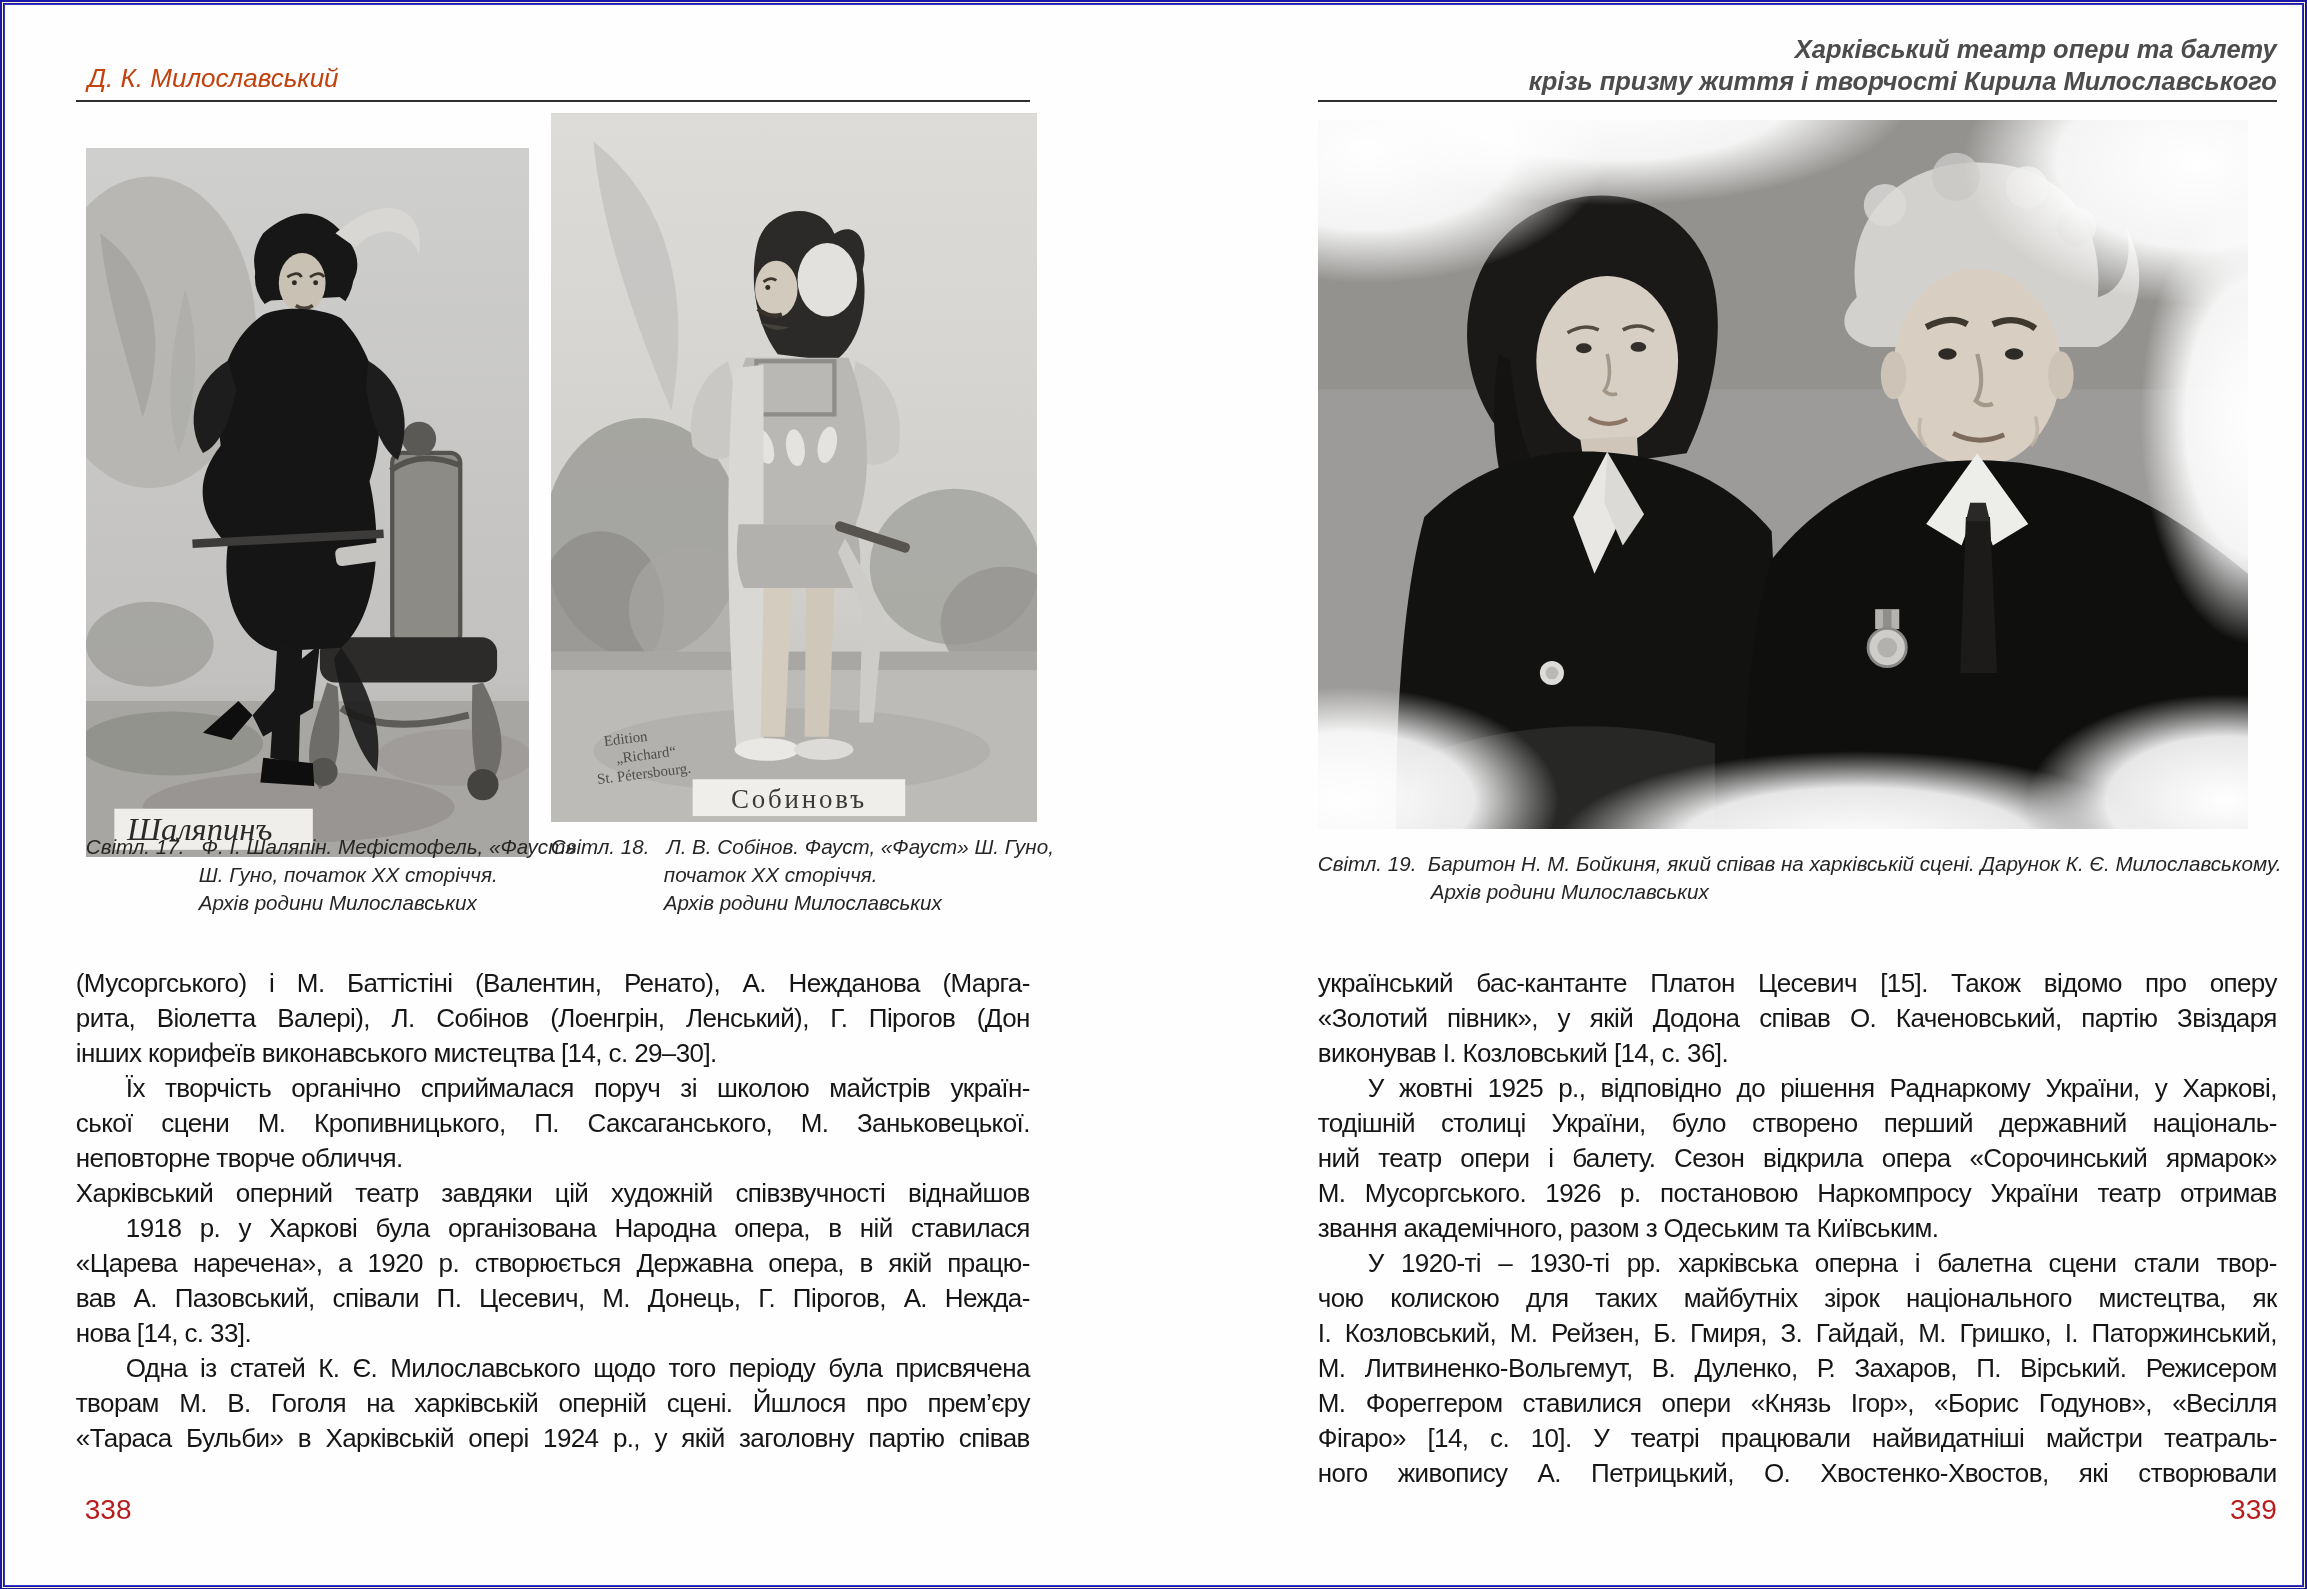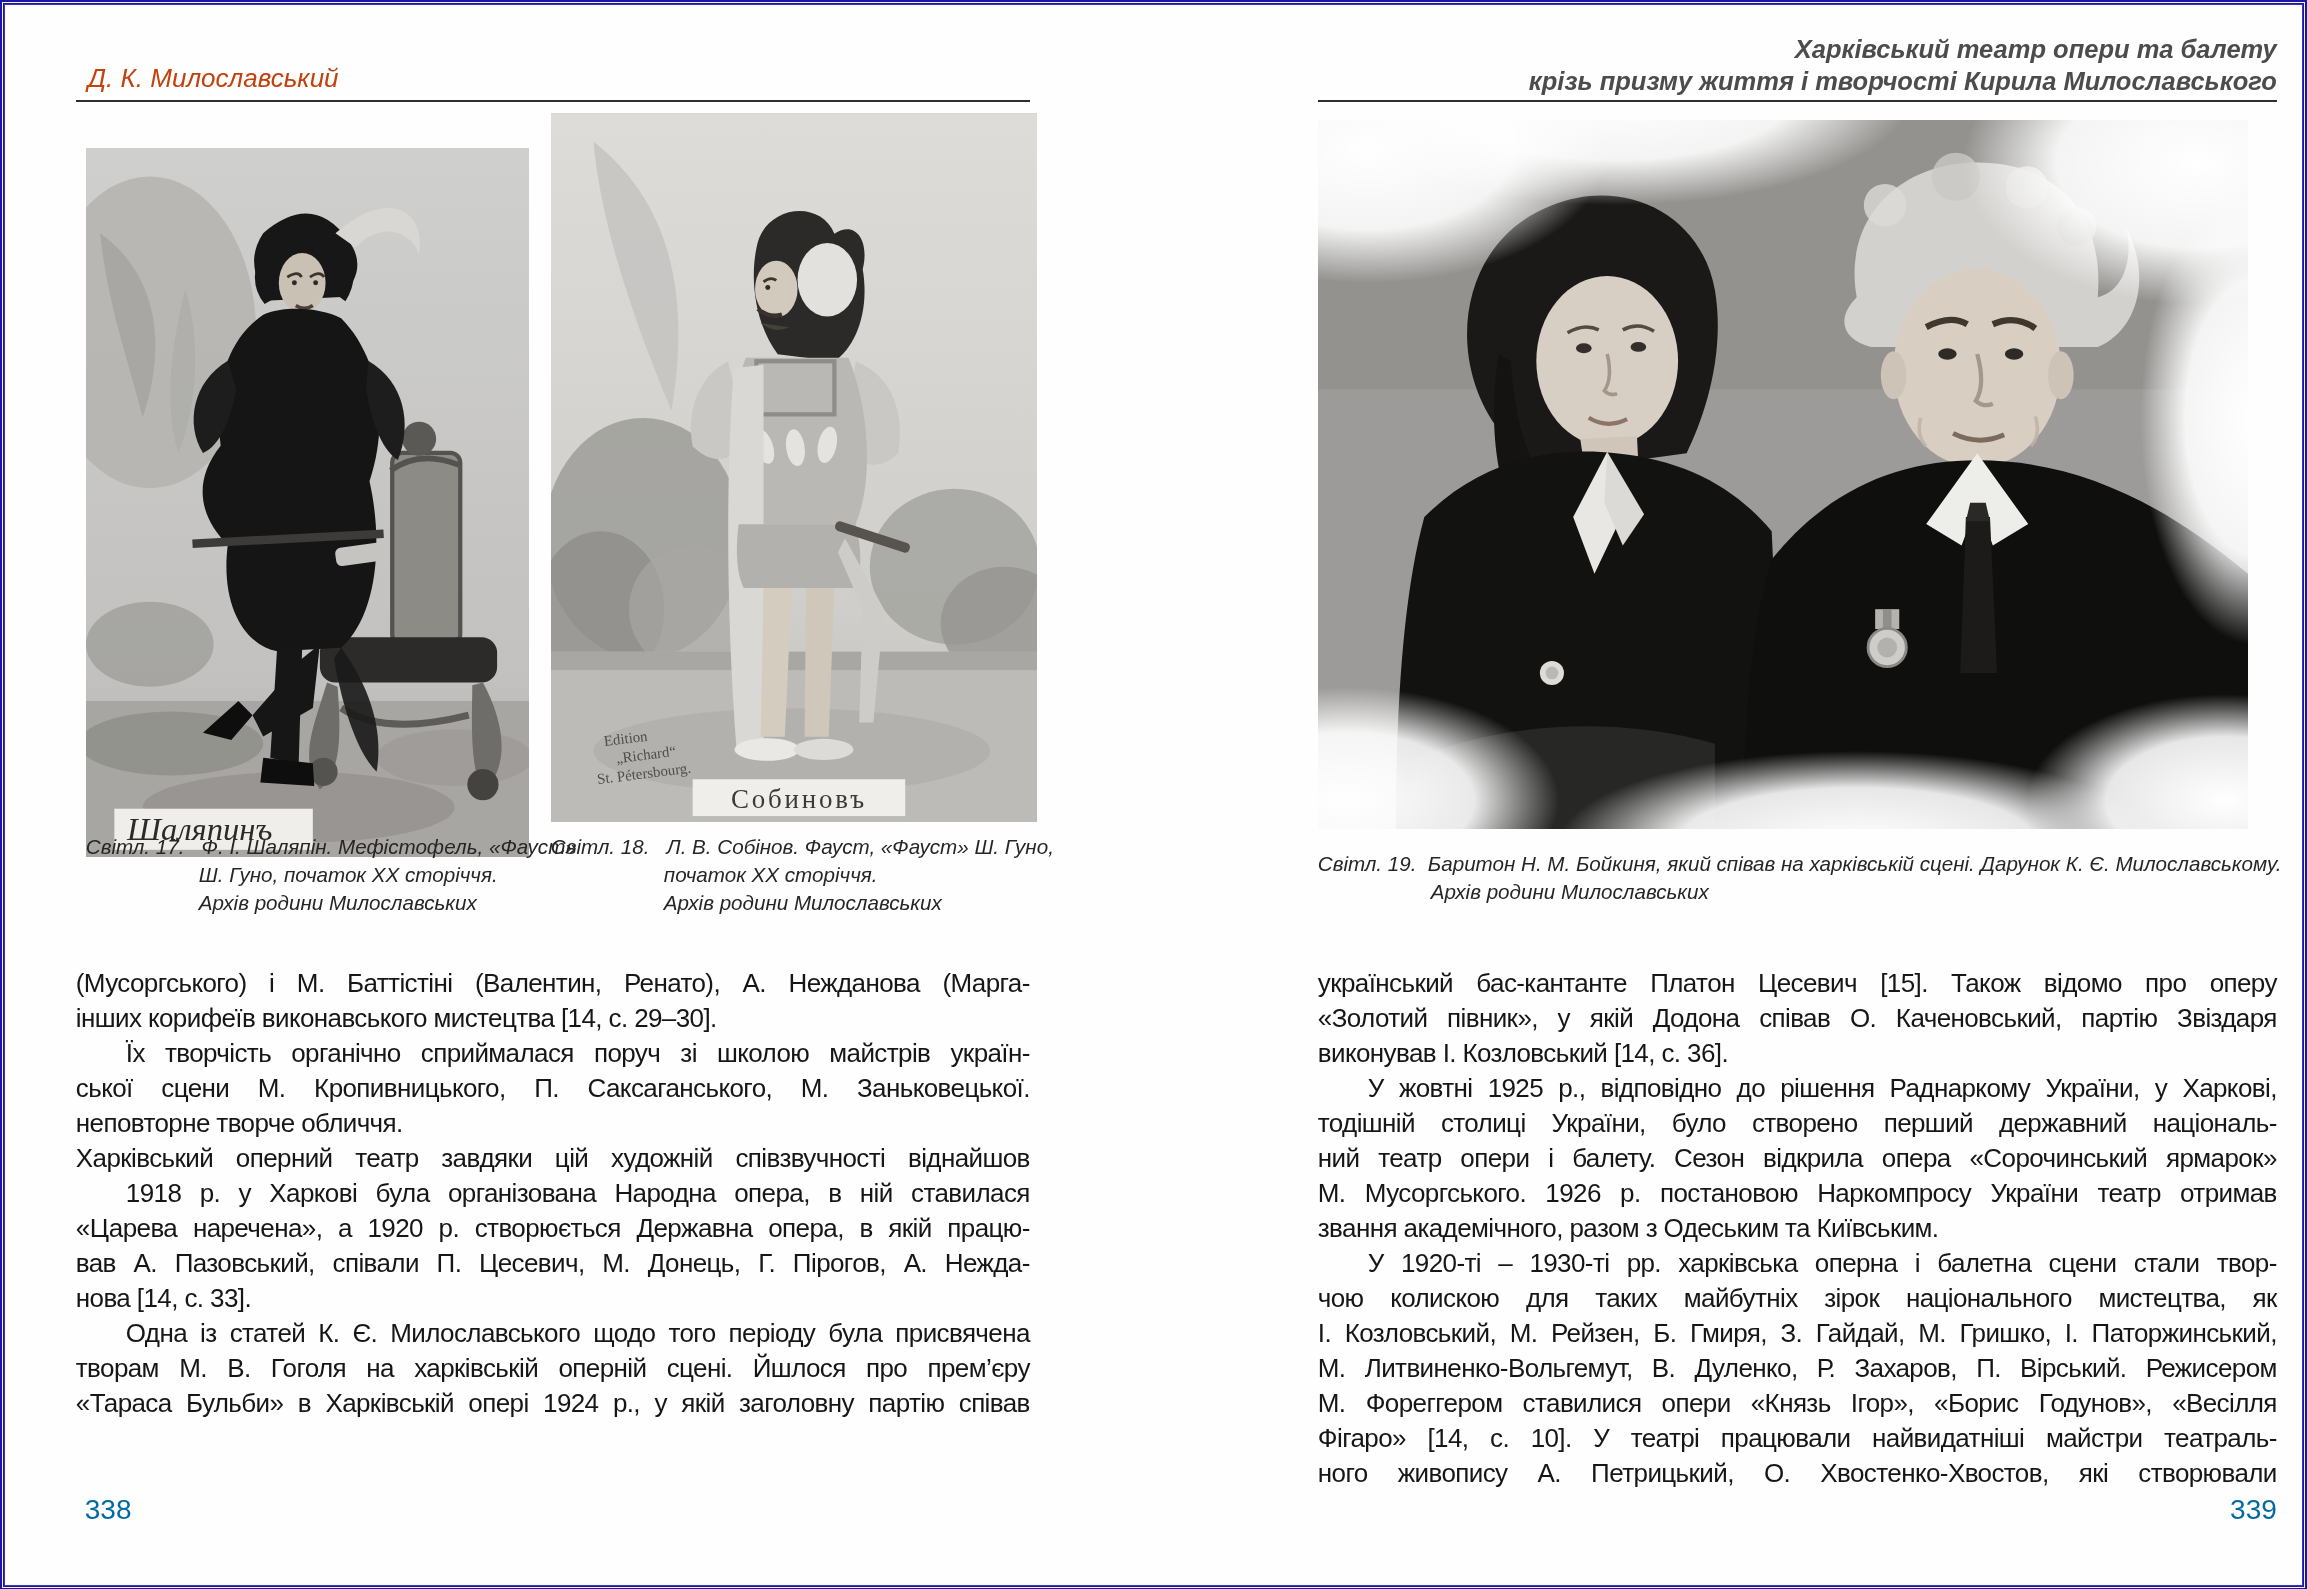--- a/index.html
+++ b/index.html
@@ -40,21 +40,21 @@
   #cap18{left:546px;top:828px;width:486px;}
   #cap19{left:1313px;top:845px;width:994px;}
 
   .body-col{position:absolute;top:961px;font-size:26px;line-height:35px;letter-spacing:-0.6px;}
   #body-left{left:71px;width:954px;}
   #body-right{left:1313px;width:959px;}
   .bl{text-align:justify;text-align-last:justify;}
   .bl.last{text-align-last:left;}
   .bl.ind{text-indent:50px;}
 
-  .pagenum{position:absolute;top:1489px;font-size:28px;color:#0369a1;}
+  .pagenum{position:absolute;top:1489px;font-size:28px;color:#b91c1c;}
   #pn-left{left:80px;}
   #pn-right{left:1313px;width:959px;text-align:right;}
 </style>
 </head>
 <body>
 
 <div class="sheet">
  <div class="frame2">
       <div class="frame3"></div>
     </div>
@@ -264,20 +264,21 @@
     <span class="cont">Архів родини Милославських</span>
   </div>
   <div class="cap" id="cap19">
     <span>Світл. 19.</span>&nbsp;
     <span class="cont">Баритон Н. М. Бойкиня, який співав на харківській сцені. Дарунок К. Є. Милославському.</span><br>
     <span class="cont">Архів родини Милославських</span>
   </div>
 
   <div class="body-col" id="body-left">
     <div class="bl">(Мусоргського) і М. Баттістіні (Валентин, Ренато), А. Нежданова (Марга-</div>
+    <div class="bl">рита, Віолетта Валері), Л. Собінов (Лоенгрін, Ленський), Г. Пірогов (Дон</div>
     <div class="bl last">інших корифеїв виконавського мистецтва [14, с. 29–30].</div>
     <div class="bl ind">Їх творчість органічно сприймалася поруч зі школою майстрів україн-</div>
     <div class="bl">ської сцени М. Кропивницького, П. Саксаганського, М. Заньковецької.</div>
     <div class="bl last">неповторне творче обличчя.</div>
     <div class="bl">Харківський оперний театр завдяки цій художній співзвучності віднайшов</div>
     <div class="bl ind">1918 р. у Харкові була організована Народна опера, в ній ставилася</div>
     <div class="bl">«Царева наречена», а 1920 р. створюється Державна опера, в якій працю-</div>
     <div class="bl">вав А. Пазовський, співали П. Цесевич, М. Донець, Г. Пірогов, А. Нежда-</div>
     <div class="bl last">нова [14, с. 33].</div>
     <div class="bl ind">Одна із статей К. Є. Милославського щодо того періоду була присвячена</div>

